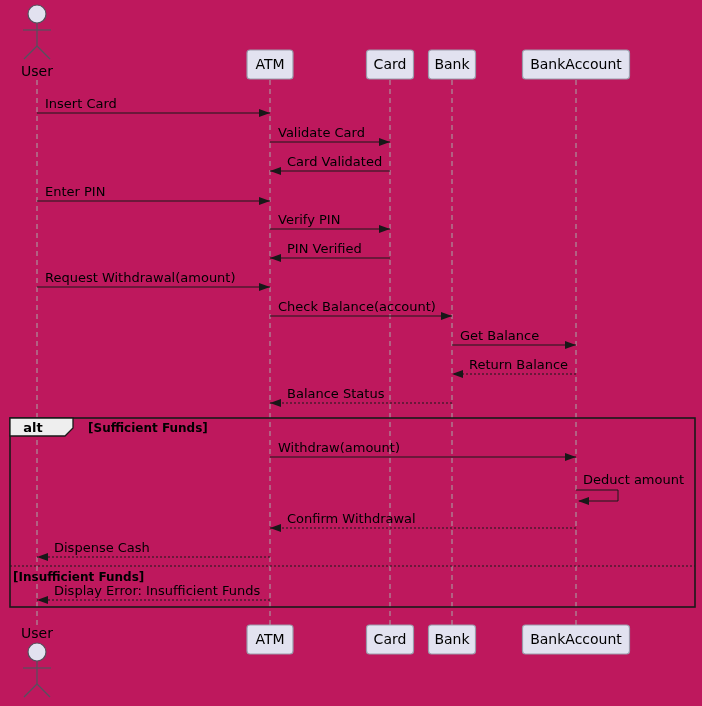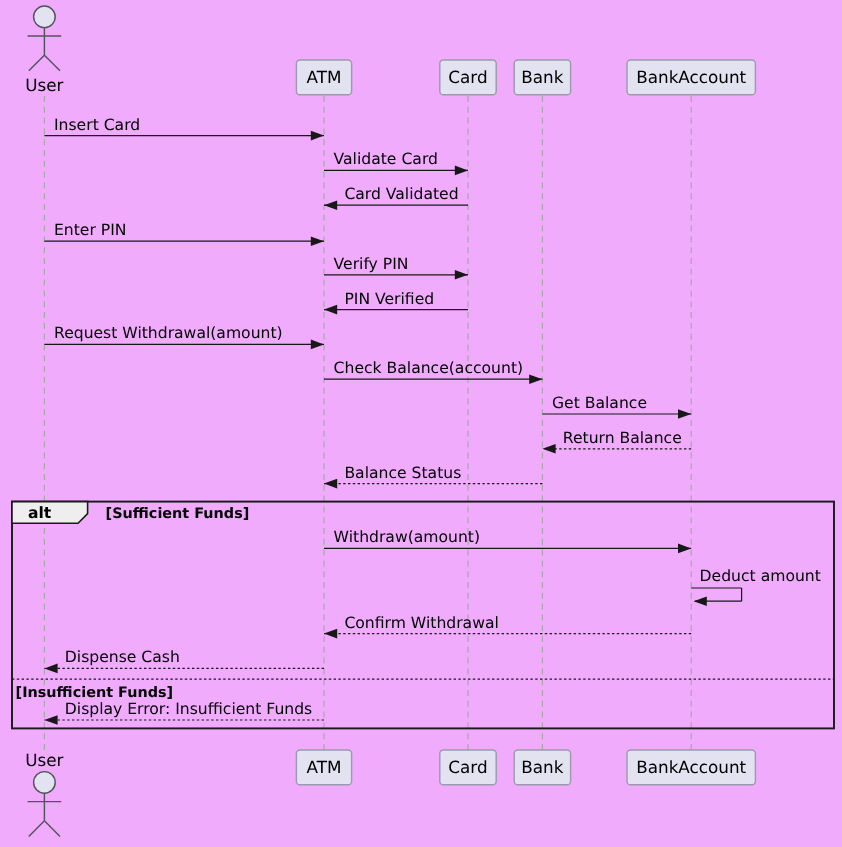--- a/index.html
+++ b/index.html
@@ -1,16 +1,16 @@
 <!DOCTYPE html>
 <html><head>
 <meta charset="utf-8">
 <style>
   html,body{margin:0;padding:0;background:#ffffff;}
-  .canvas{position:relative;width:702px;height:706px;background:#f0abfc;overflow:hidden;}
+  .canvas{position:relative;width:702px;height:706px;background:#be185d;overflow:hidden;}
   svg{display:block;}
   text{font-family:"DejaVu Sans","Liberation Sans",sans-serif;fill:#000000;}
   .msg-label{font-size:13px;}
   .part-label{font-size:14px;}
   .op-label{font-size:13px;font-weight:bold;}
   .cond-label{font-size:12px;font-weight:bold;}
 </style>
 </head>
 <body>
 

